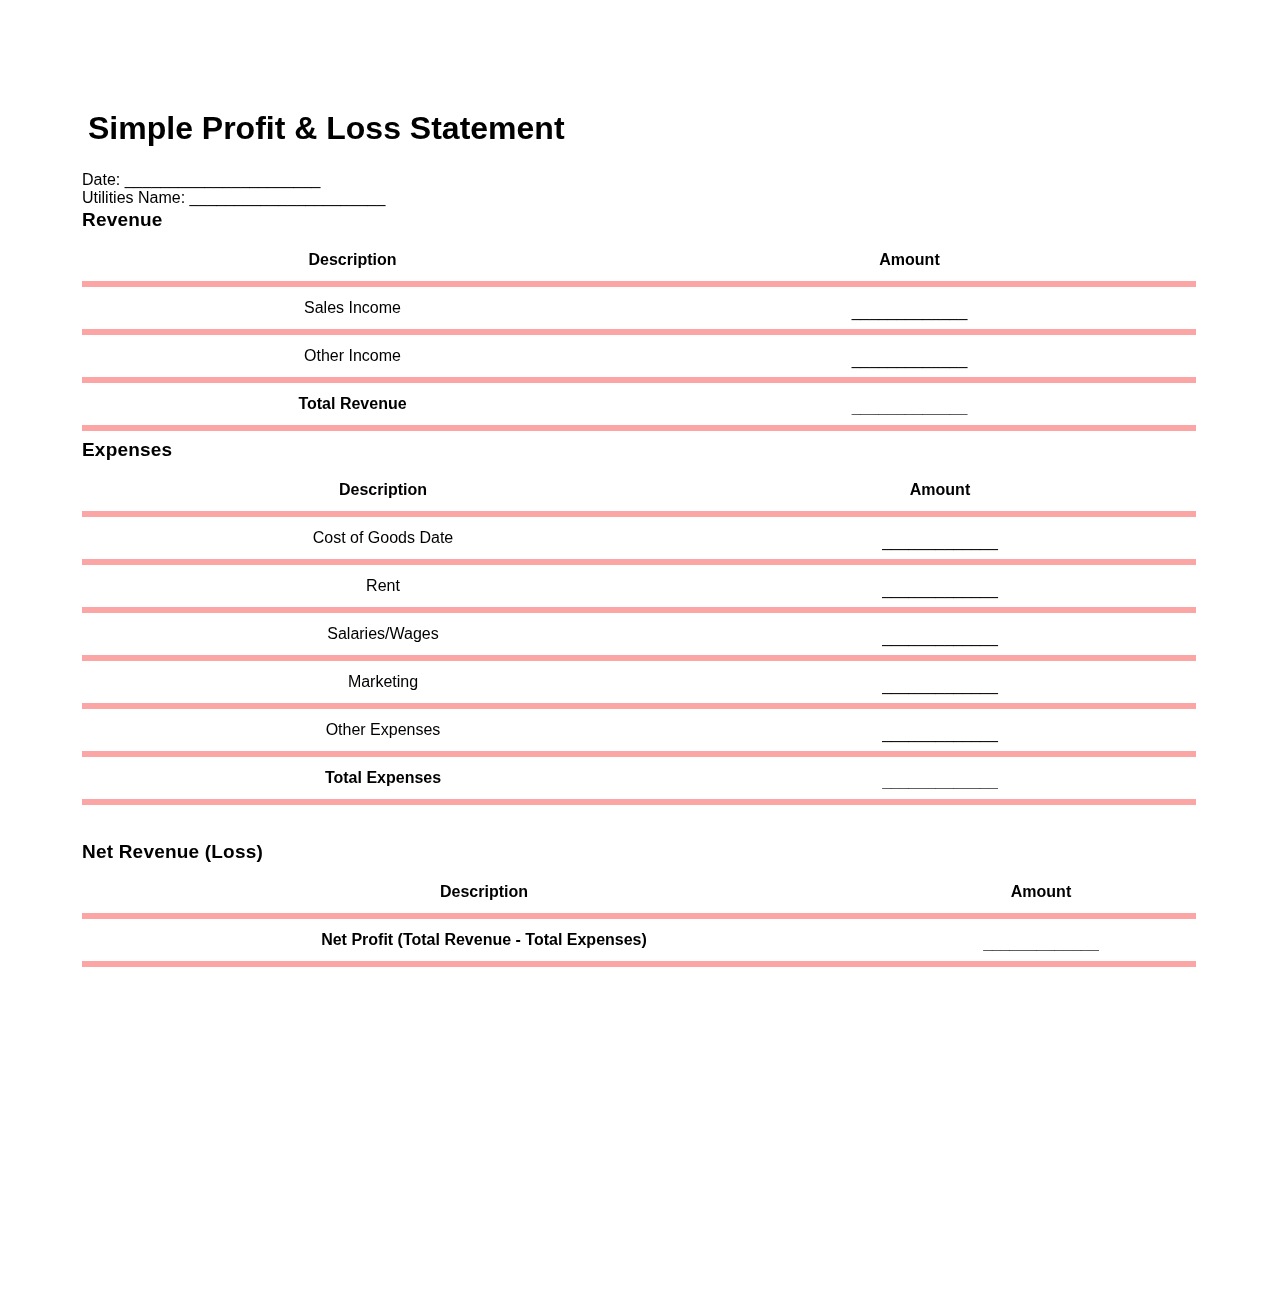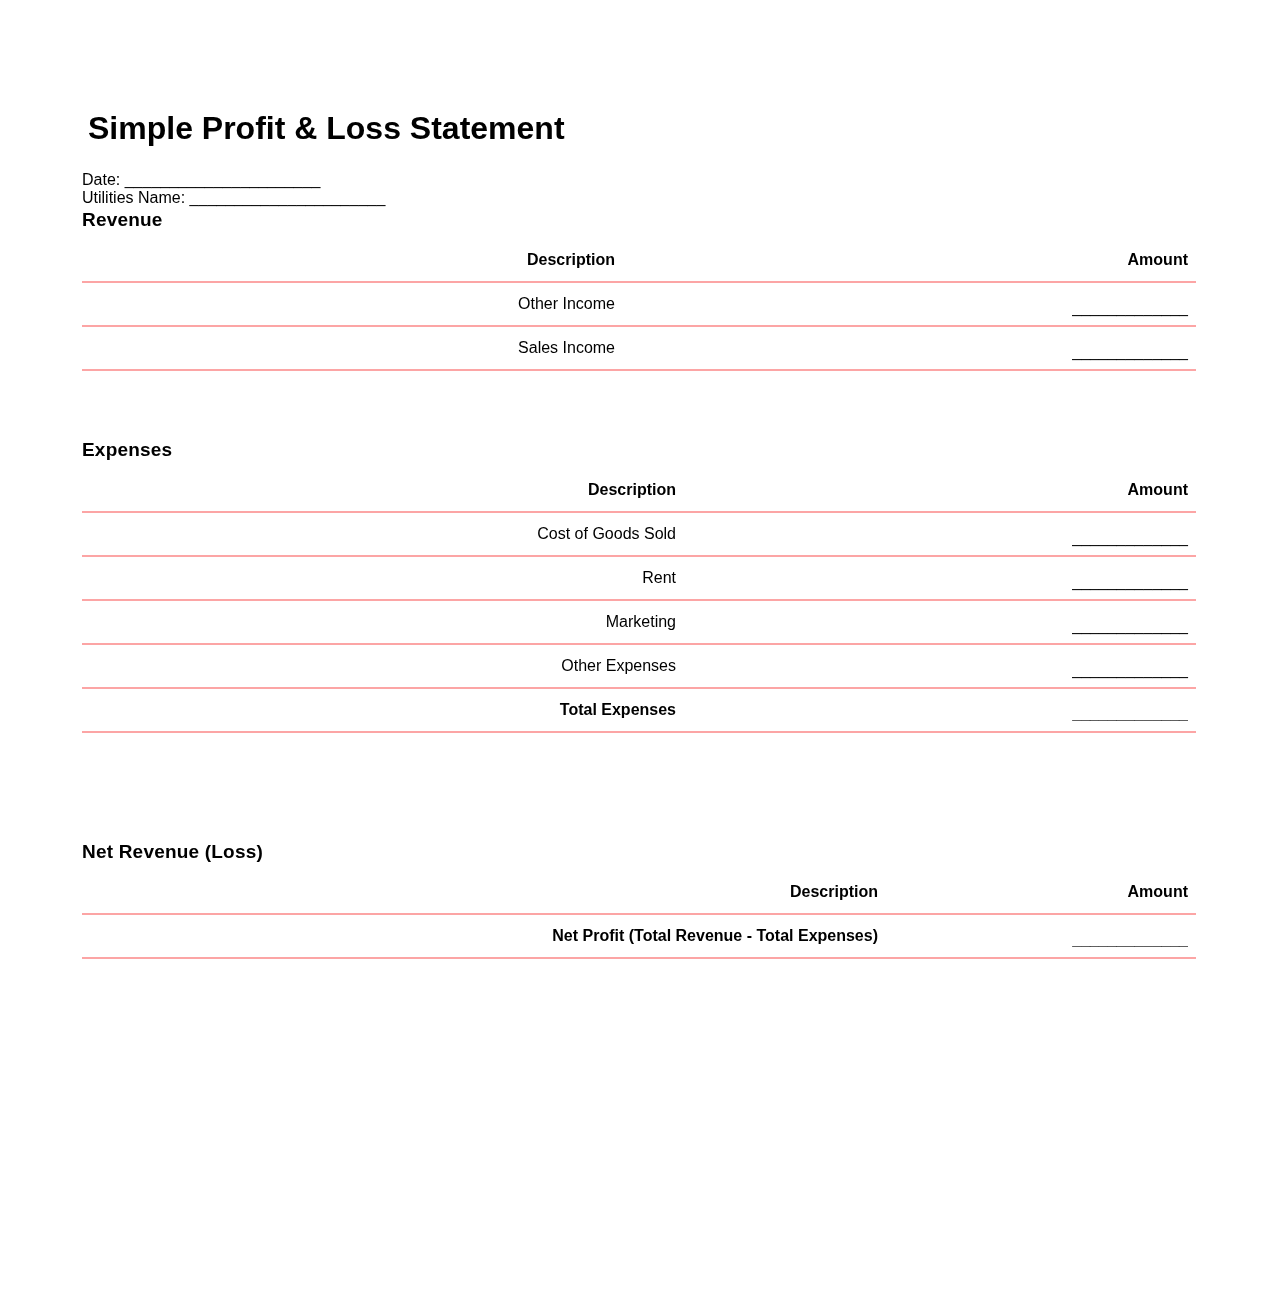--- a/index.html
+++ b/index.html
@@ -51,24 +51,24 @@
       letter-spacing: 0.2px;
     }
     table.ledger {
       position: absolute;
       left: 0;
       width: 1114px;
       border-collapse: collapse;
       table-layout: fixed;
     }
     table.ledger th, table.ledger td {
-      text-align: right;
+      text-align: center;
       padding: 0 8px;
       height: 42px;
-      border-bottom: 2px solid #fca5a5;
+      border-bottom: 6px solid #fca5a5;
       font-size: 16px;
       vertical-align: middle;
       white-space: nowrap;
     }
     table.ledger th {
       font-weight: bold;
     }
     table.ledger tr.total td {
       font-weight: bold;
     }
@@ -101,47 +101,55 @@
     <colgroup>
         <col style="width:541px">
         <col>
       </colgroup>
     <tbody>
         <tr>
       <th>Description</th>
       <th>Amount</th>
     </tr>
     <tr>
+      <td>Sales Income</td>
+      <td><span class="blank">_____________</span></td>
+    </tr>
+    <tr>
       <td>Other Income</td>
       <td><span class="blank">_____________</span></td>
     </tr>
-    <tr>
-      <td>Sales Income</td>
+    <tr class="total">
+      <td>Total Revenue</td>
       <td><span class="blank">_____________</span></td>
     </tr>
   </tbody>
     </table>
 
   <h2 class="section-title" style="top:439px;">Expenses</h2>
   <table class="ledger" style="top:469px;">
     <colgroup>
         <col style="width:602px">
         <col>
       </colgroup>
     <tbody>
         <tr>
       <th>Description</th>
       <th>Amount</th>
     </tr>
     <tr>
-      <td>Cost of Goods Sold</td>
+      <td>Cost of Goods Date</td>
       <td><span class="blank">_____________</span></td>
     </tr>
     <tr>
       <td>Rent</td>
+      <td><span class="blank">_____________</span></td>
+    </tr>
+    <tr>
+      <td>Salaries/Wages</td>
       <td><span class="blank">_____________</span></td>
     </tr>
     <tr>
       <td>Marketing</td>
       <td><span class="blank">_____________</span></td>
     </tr>
     <tr>
       <td>Other Expenses</td>
       <td><span class="blank">_____________</span></td>
     </tr>

